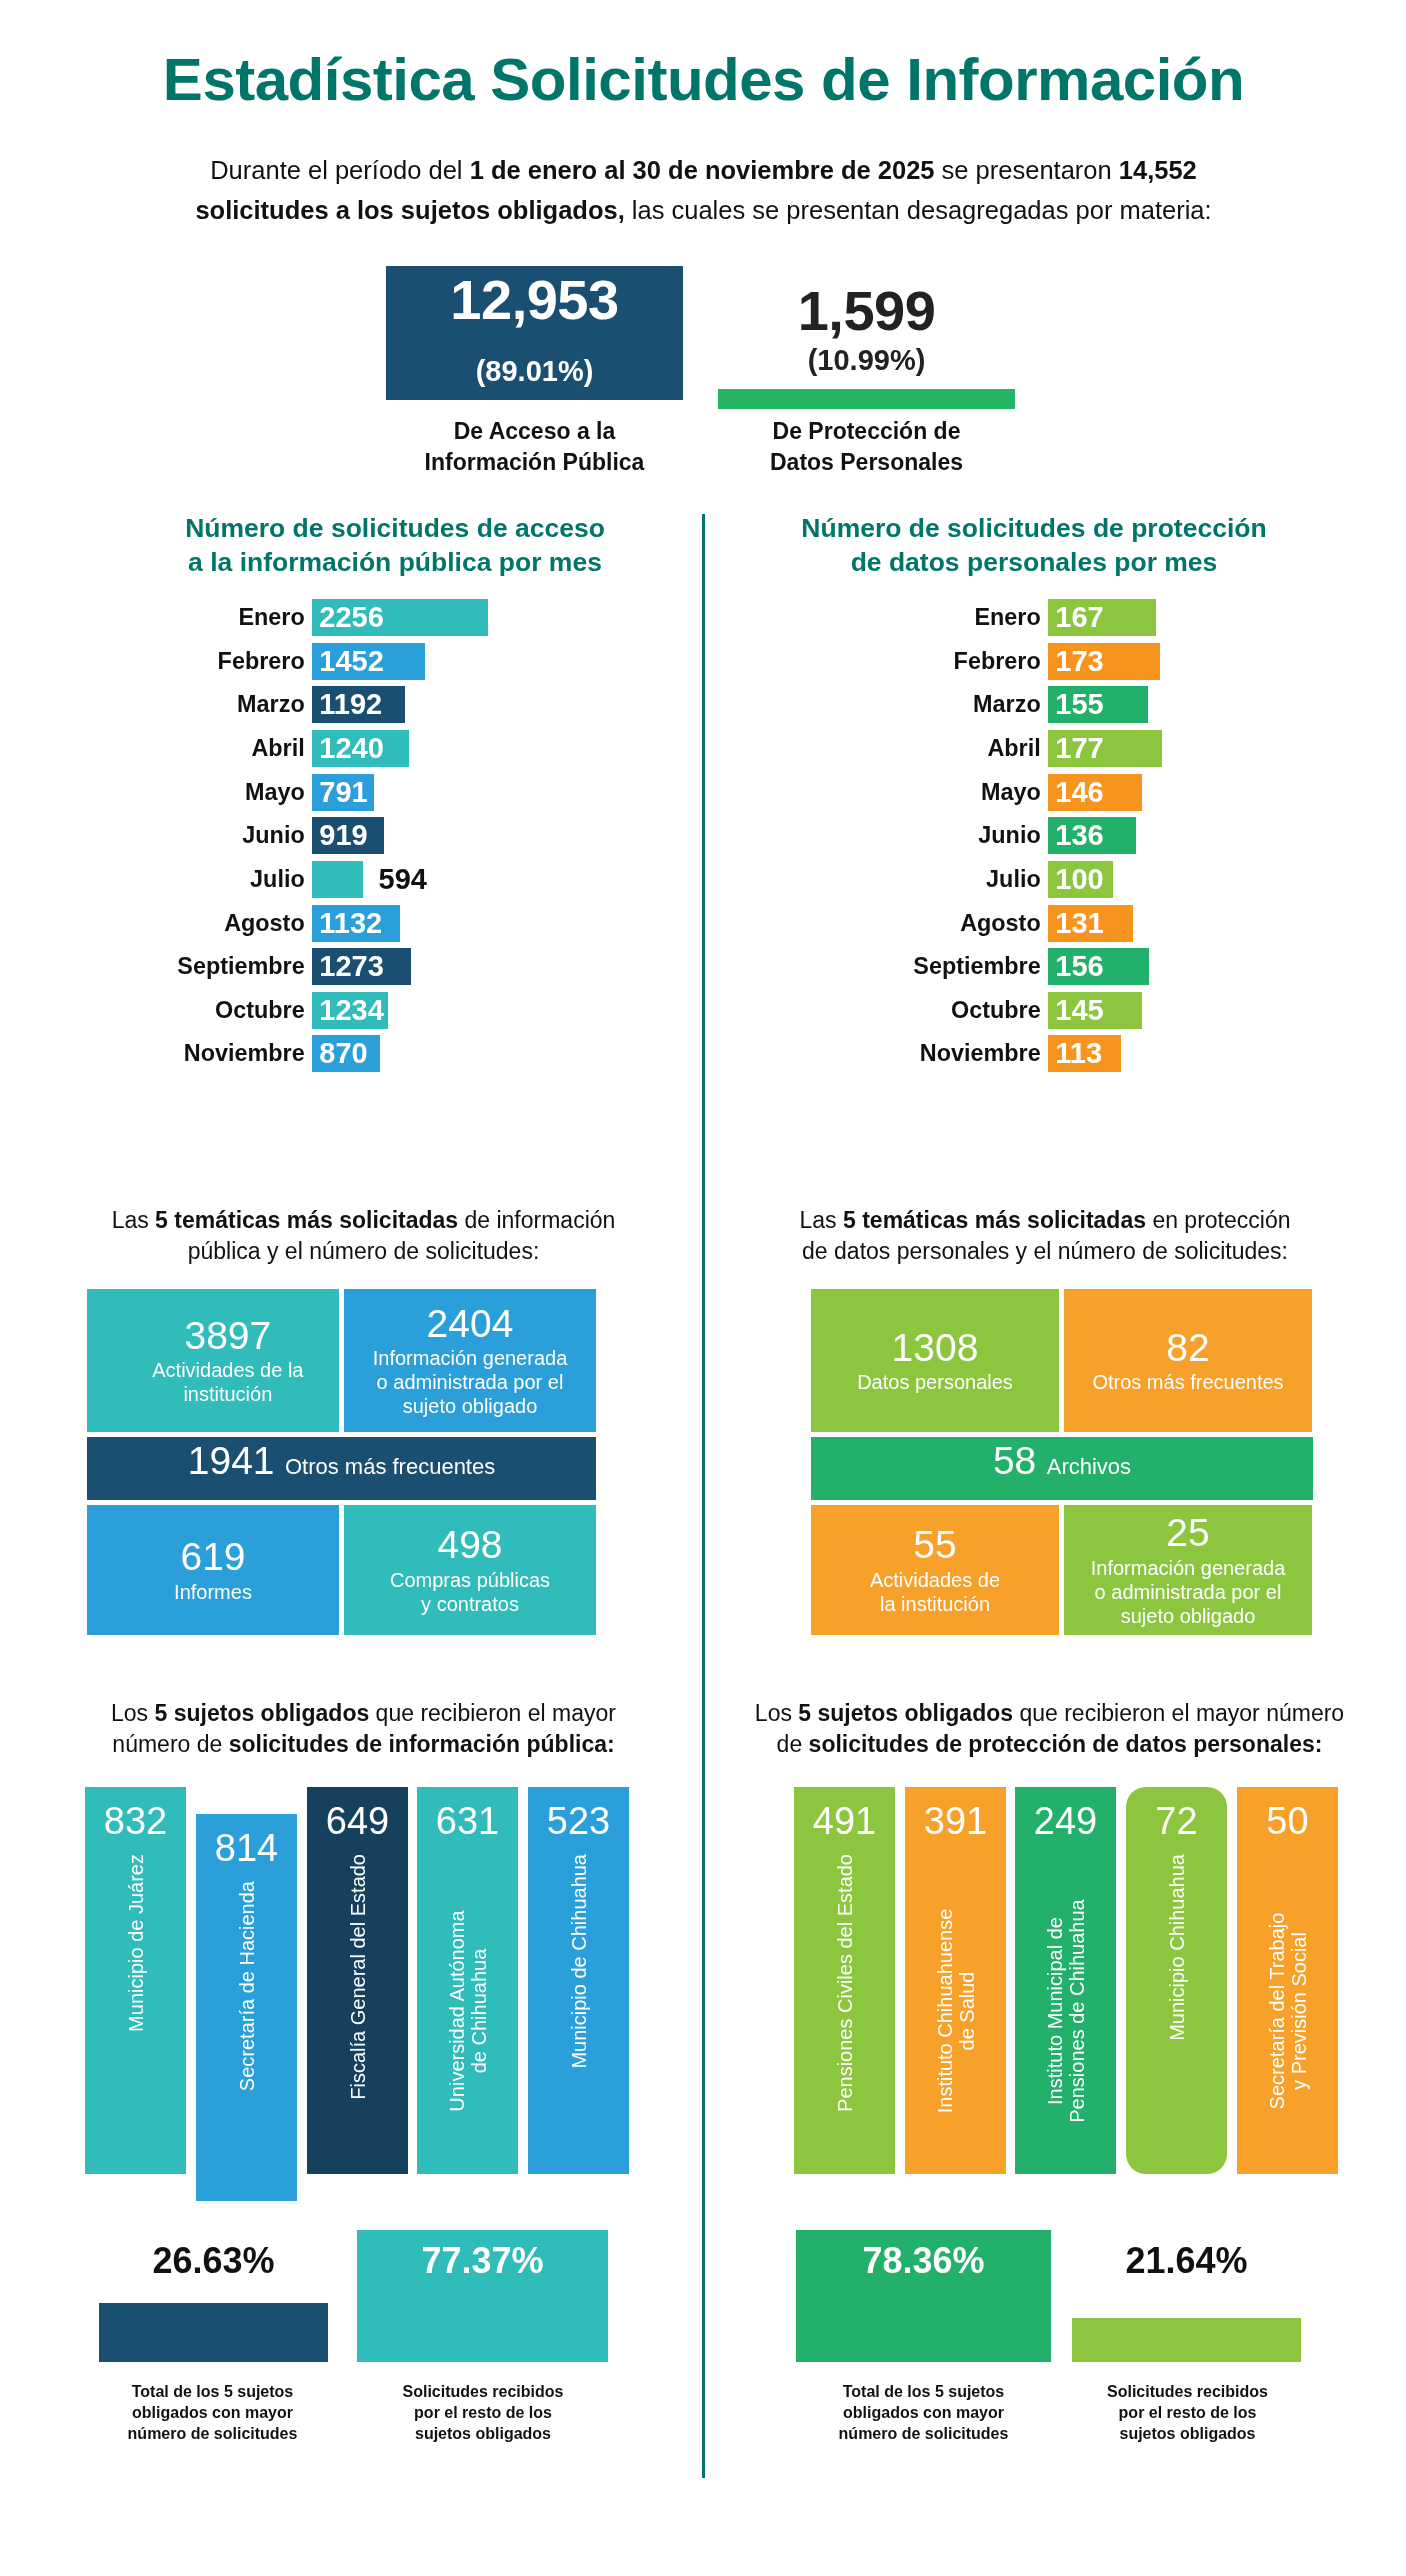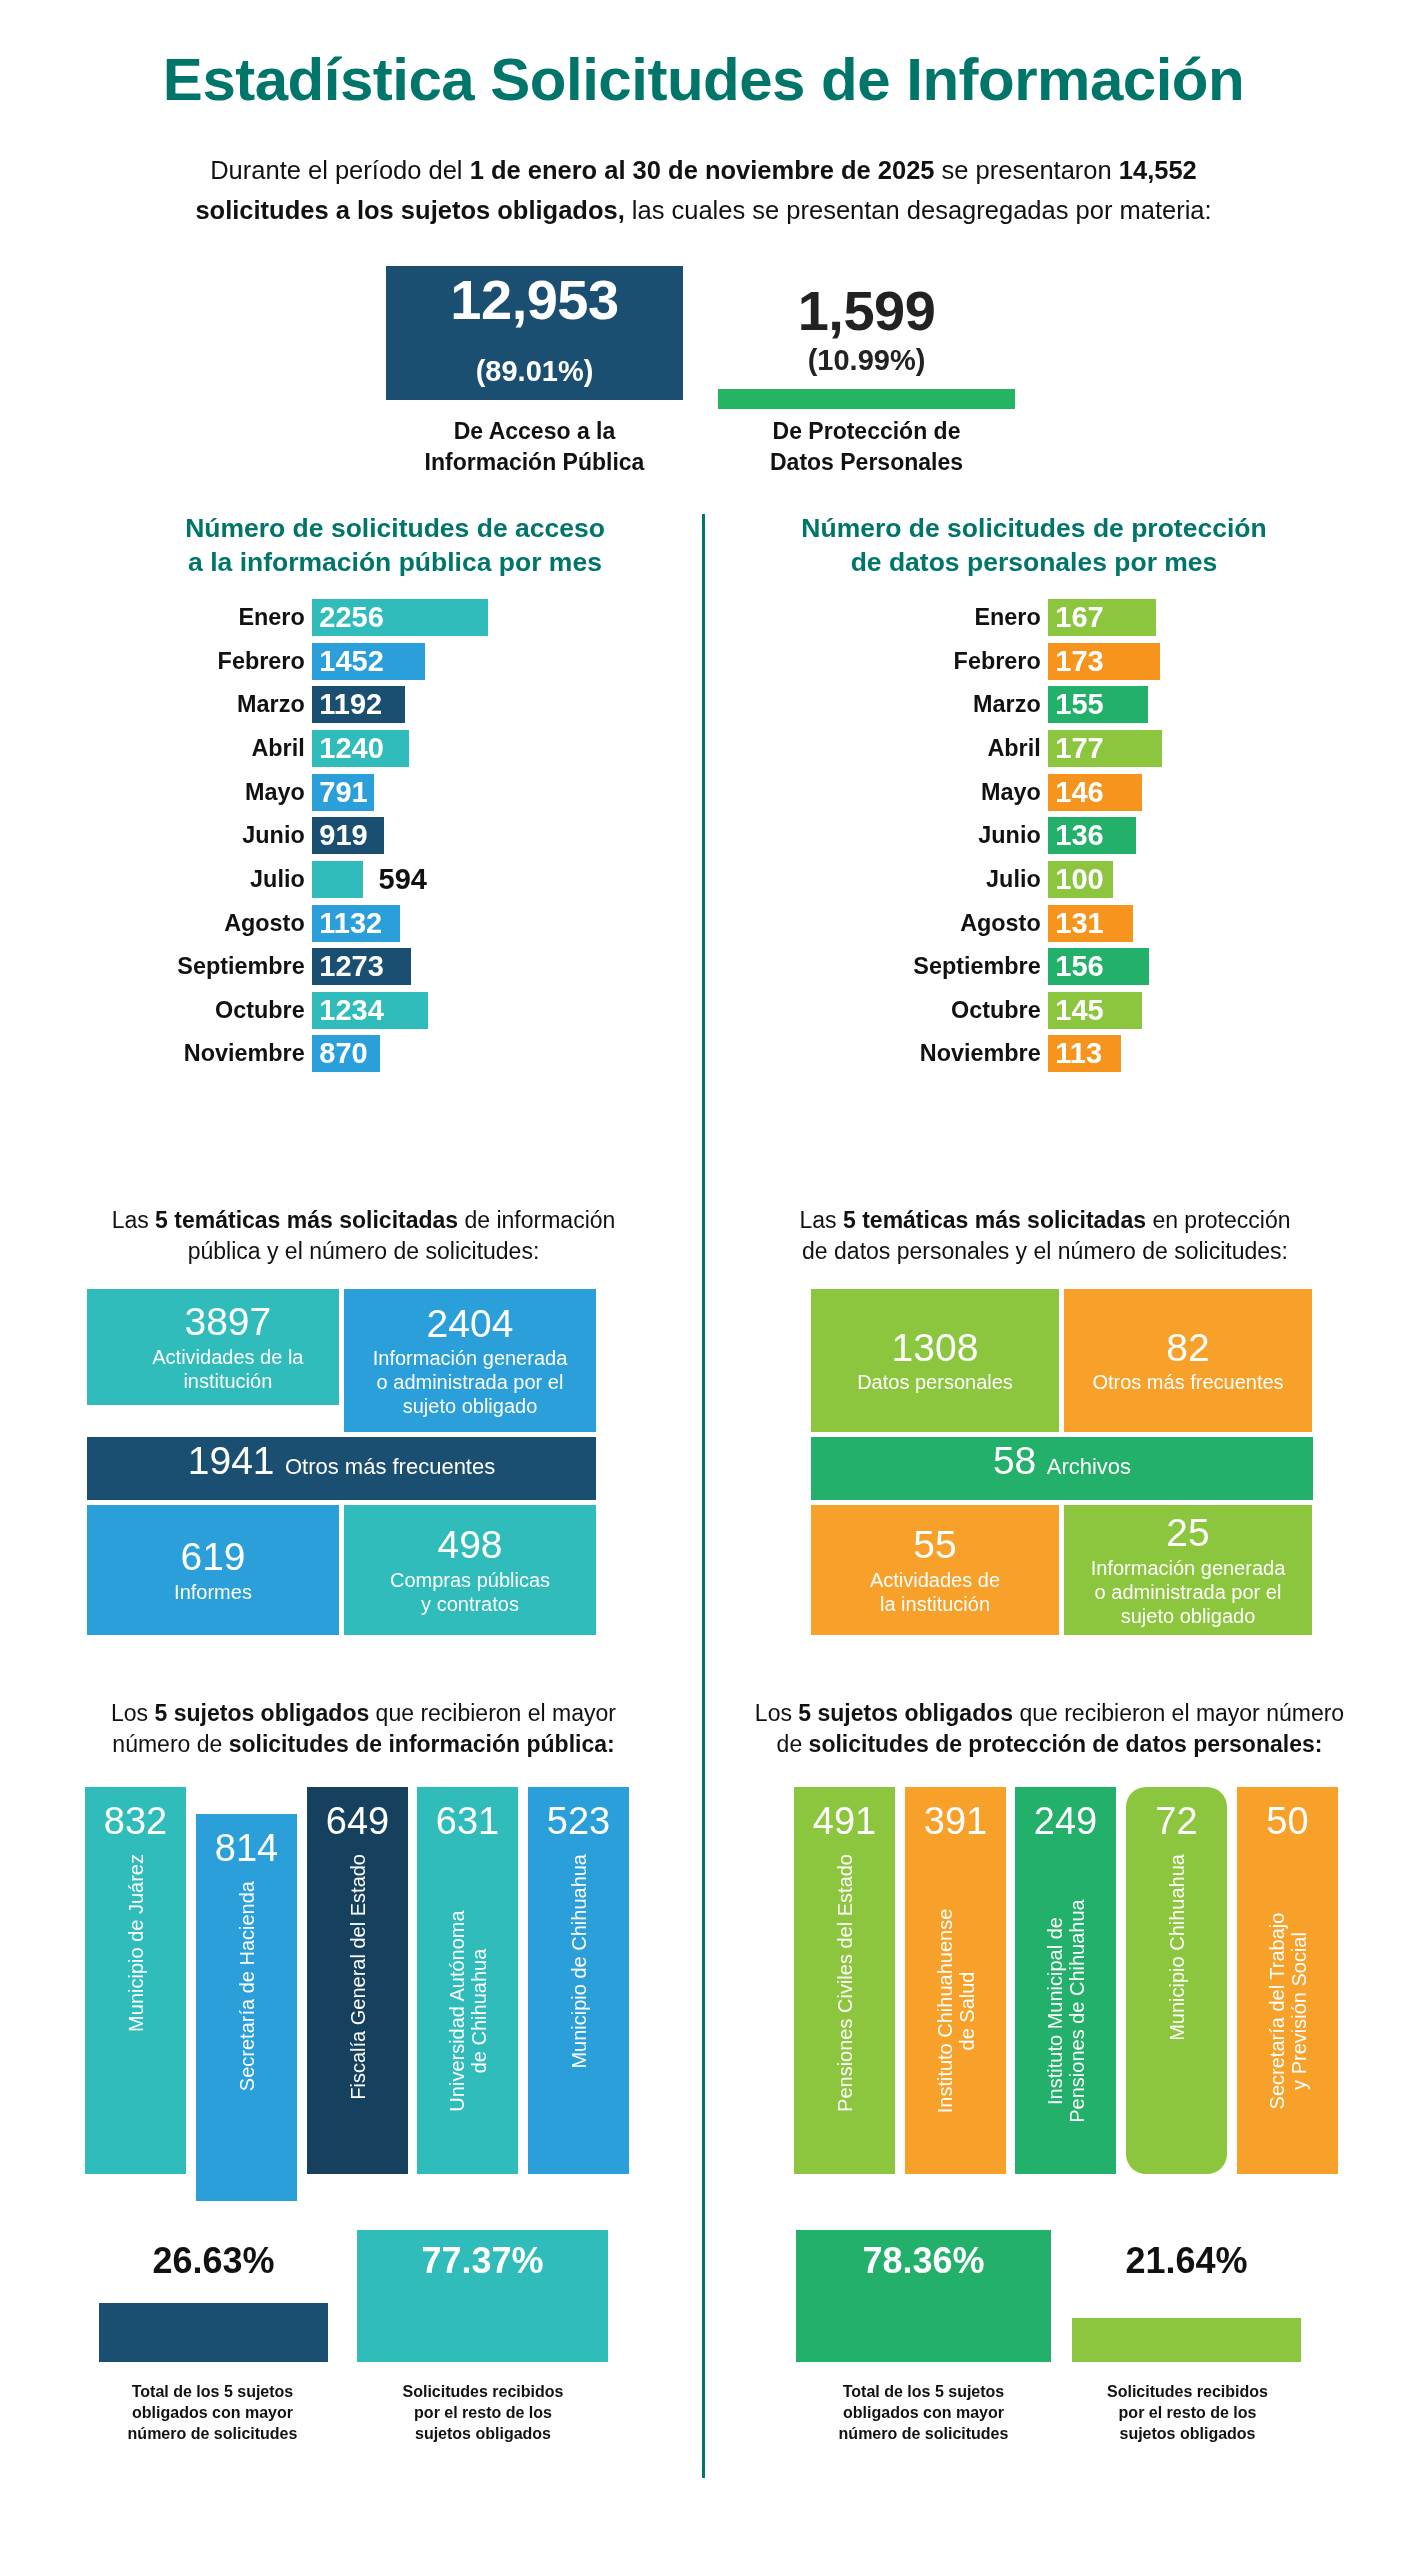--- a/index.html
+++ b/index.html
@@ -302,21 +302,21 @@
         </div>
       </div>
       <div class="month-row" style="left: 151px; top: 948px; width: 468px;">
         <div class="month-label" style="width: 161px; padding-right: 7.3px; box-sizing: border-box;">Septiembre</div>
         <div class="month-bar" style="width: 99px; background: rgb(26, 79, 113);">
           <div class="month-val">1273</div>
         </div>
       </div>
       <div class="month-row" style="left: 151px; top: 992px; width: 468px;">
         <div class="month-label" style="width: 161px; padding-right: 7.3px; box-sizing: border-box;">Octubre</div>
-        <div class="month-bar" style="width: 116px; background: rgb(47, 188, 186);">
+        <div class="month-bar" style="width: 76px; background: rgb(47, 188, 186);">
           <div class="month-val">1234</div>
         </div>
       </div>
       <div class="month-row" style="left: 151px; top: 1035px; width: 468px;">
         <div class="month-label" style="width: 161px; padding-right: 7.3px; box-sizing: border-box;">Noviembre</div>
         <div class="month-bar" style="width: 68px; background: rgb(43, 159, 217);">
           <div class="month-val">870</div>
         </div>
       </div>
     </div>
@@ -392,21 +392,21 @@
           <div class="month-val">113</div>
         </div>
       </div>
     </div>
 
   <div class="sec-sub" style="left:88px; top:1205px; width:551px;">
     <span>Las </span><b>5 temáticas más solicitadas</b><span> de información</span><br>
     <span>pública y el número de solicitudes:</span>
   </div>
   <div id="left-tematicas">
-      <div class="tile" style="left: 87px; top: 1289px; width: 252px; height: 116px; background: rgb(47, 188, 186); padding-left: 38px;">
+      <div class="tile" style="left: 87px; top: 1289px; width: 252px; height: 143px; background: rgb(47, 188, 186); padding-left: 38px;">
         <div class="tile-num">3897</div>
         <div class="tile-lbl">Actividades de la<br>institución</div>
       </div>
       <div class="tile" style="left: 344px; top: 1289px; width: 252px; height: 143px; background: rgb(43, 159, 217);">
         <div class="tile-num">2404</div>
         <div class="tile-lbl">Información generada<br>o administrada por el<br>sujeto obligado</div>
       </div>
       <div class="tile row-wide" style="left: 87px; top: 1437px; width: 509px; height: 63px; background: rgb(26, 79, 113);">
         <div class="tile-num">1941</div>
         <div class="tile-lbl">Otros más frecuentes</div>

